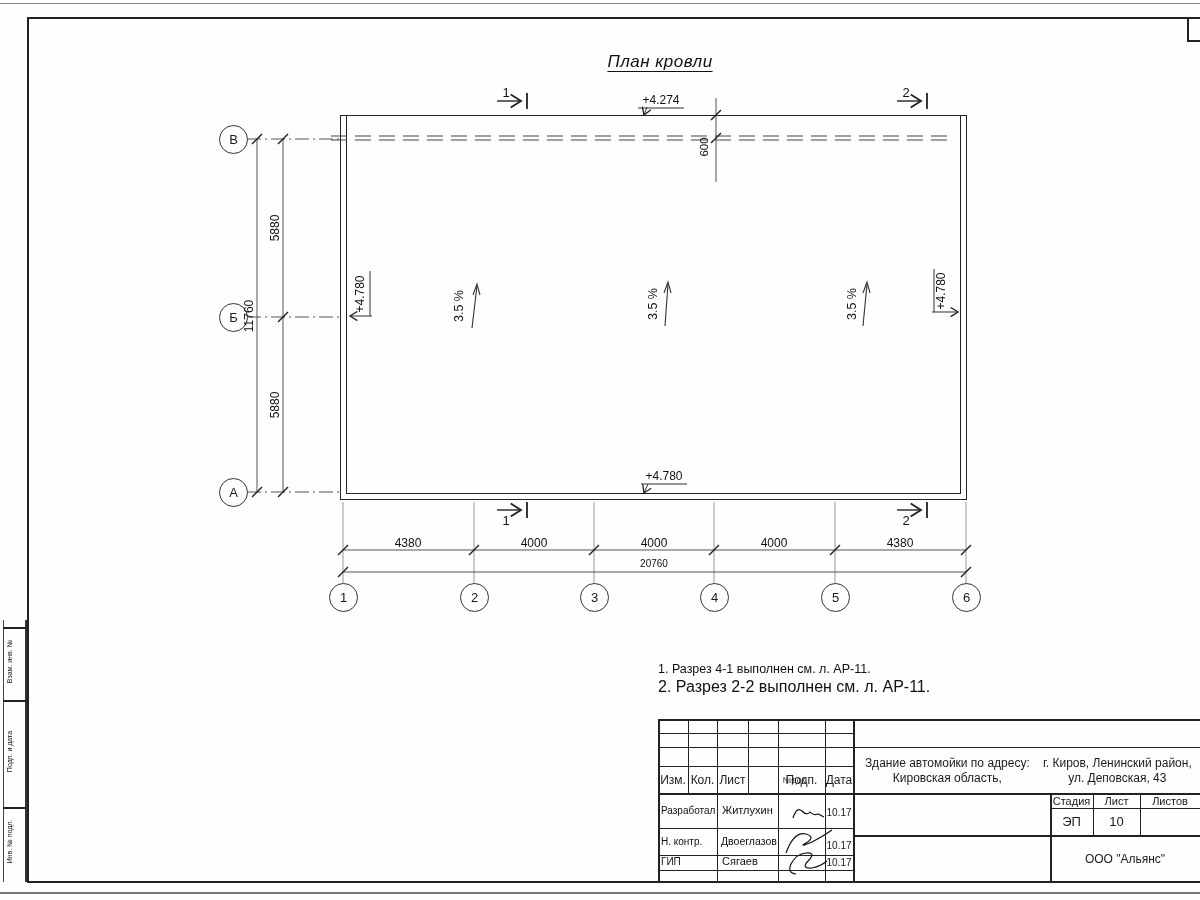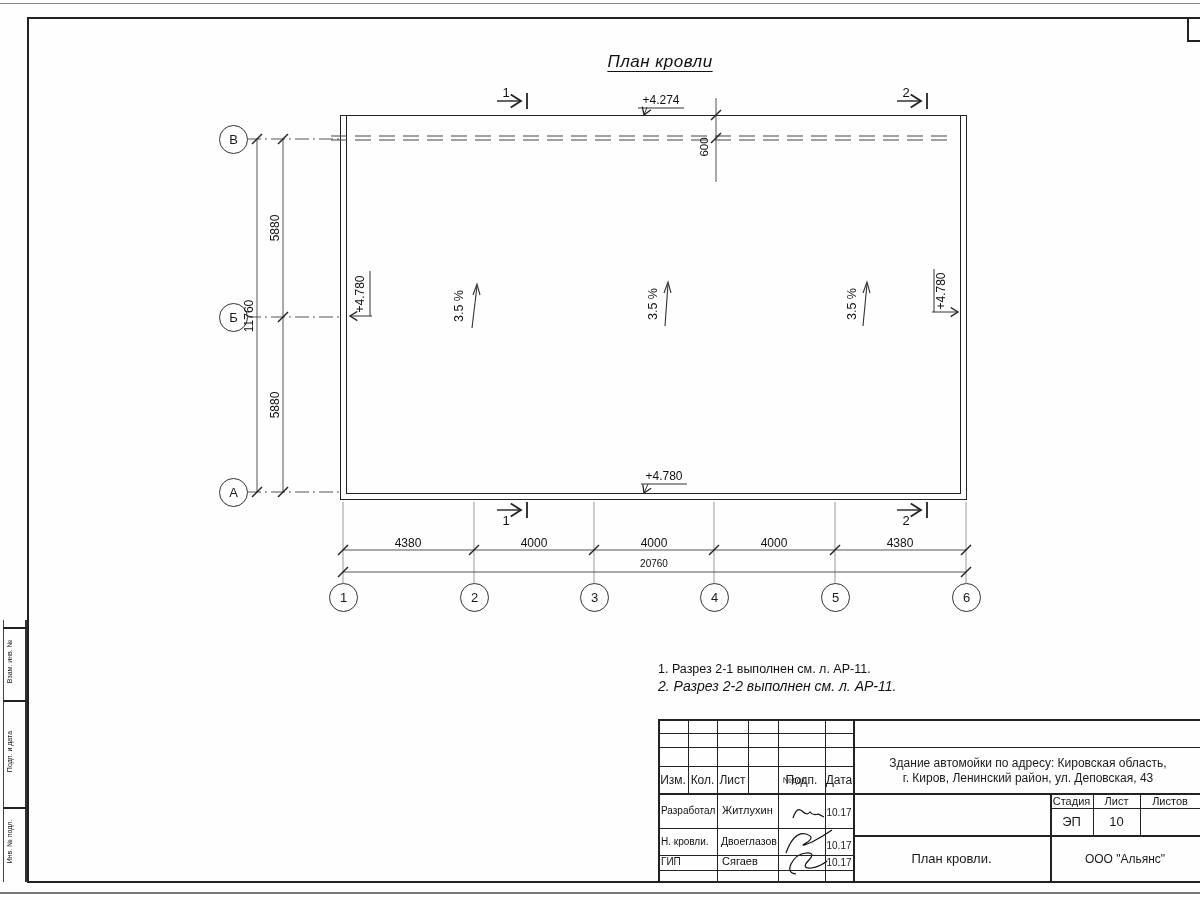--- a/index.html
+++ b/index.html
@@ -187,22 +187,22 @@
 
   <div class="t rot ctr" style="left:436px;top:299px;width:46px;font-size:12.5px;">3.5 %</div>
   <div class="t rot ctr" style="left:630px;top:297px;width:46px;font-size:12.5px;">3.5 %</div>
   <div class="t rot ctr" style="left:829px;top:297px;width:46px;font-size:12.5px;">3.5 %</div>
 
   <div class="t ctr" style="left:499px;top:85px;width:14px;font-size:13px;">1</div>
   <div class="t ctr" style="left:899px;top:85px;width:14px;font-size:13px;">2</div>
   <div class="t ctr" style="left:499px;top:513px;width:14px;font-size:13px;">1</div>
   <div class="t ctr" style="left:899px;top:513px;width:14px;font-size:13px;">2</div>
 
-  <div class="t" style="left:658px;top:662px;font-size:12.5px;">1. Разрез 2-1 выполнен см. л. АР-11.</div>
-  <div class="t" style="left:658px;top:678px;font-size:14px;font-style:italic;">2. Разрез 2-2 выполнен см. л. АР-11.</div>
+  <div class="t" style="left:658px;top:662px;font-size:12.5px;">1. Разрез 4-1 выполнен см. л. АР-11.</div>
+  <div class="t" style="left:658px;top:678px;font-size:16px;">2. Разрез 2-2 выполнен см. л. АР-11.</div>
 
   <div class="ln" style="left:658px;top:719px;width:542px;height:1.5px;"></div>
   <div class="ln" style="left:658px;top:733px;width:195px;height:1.2px;"></div>
   <div class="ln" style="left:658px;top:747px;width:542px;height:1.2px;"></div>
   <div class="ln" style="left:658px;top:766px;width:195px;height:1.2px;"></div>
   <div class="ln" style="left:658px;top:793px;width:542px;height:1.5px;"></div>
   <div class="ln" style="left:1050px;top:808px;width:150px;height:1.2px;"></div>
   <div class="ln" style="left:658px;top:828px;width:195px;height:1.2px;"></div>
   <div class="ln" style="left:853px;top:835px;width:347px;height:1.5px;"></div>
   <div class="ln" style="left:658px;top:855px;width:195px;height:1.2px;"></div>
@@ -212,21 +212,21 @@
   <div class="ln" style="left:688px;top:719px;width:1.2px;height:74px;"></div>
   <div class="ln" style="left:717px;top:719px;width:1.2px;height:163px;"></div>
   <div class="ln" style="left:748px;top:719px;width:1.2px;height:74px;"></div>
   <div class="ln" style="left:778px;top:719px;width:1.2px;height:163px;"></div>
   <div class="ln" style="left:825px;top:719px;width:1.2px;height:163px;"></div>
   <div class="ln" style="left:853px;top:719px;width:1.5px;height:163px;"></div>
   <div class="ln" style="left:1050px;top:793px;width:1.5px;height:89px;"></div>
   <div class="ln" style="left:1093px;top:793px;width:1.2px;height:42px;"></div>
   <div class="ln" style="left:1140px;top:793px;width:1.2px;height:42px;"></div>
 
-  <div class="cell" style="left:858px;top:748px;width:340px;height:45px;font-size:12px;line-height:15px;flex-direction:column;">
+  <div class="cell" style="left:858px;top:748px;width:340px;height:45px;font-size:12px;line-height:15px;flex-direction:row;">
     <span>Здание автомойки по адресу: Кировская область,</span>
     <span>г. Киров, Ленинский район, ул. Деповская, 43</span>
   </div>
 
   <div class="cell" style="left:658px;top:766px;width:30px;height:27px;font-size:12px;">
       <span>Изм.</span>
     </div>
   <div class="cell" style="left:688px;top:766px;width:29px;height:27px;font-size:12px;">
       <span>Кол.</span>
     </div>
@@ -242,21 +242,21 @@
   <div class="cell" style="left:825px;top:766px;width:28px;height:27px;font-size:12px;">
       <span>Дата</span>
     </div>
 
   <div class="t" style="left:661px;top:805px;font-size:10px;">Разработал</div>
   <div class="t" style="left:722px;top:804px;font-size:11px;">Житлухин</div>
   <div class="cell" style="left:825px;top:803px;width:28px;height:18px;font-size:10px;">
       <span>10.17</span>
     </div>
 
-  <div class="t" style="left:661px;top:836px;font-size:10px;">Н. кровли.</div>
+  <div class="t" style="left:661px;top:836px;font-size:10px;">Н. контр.</div>
   <div class="t" style="left:721px;top:835px;font-size:10.5px;">Двоеглазов</div>
   <div class="cell" style="left:825px;top:837px;width:28px;height:16px;font-size:10px;">
       <span>10.17</span>
     </div>
 
   <div class="t" style="left:661px;top:856px;font-size:10px;">ГИП</div>
   <div class="t" style="left:722px;top:855px;font-size:11px;">Сягаев</div>
   <div class="cell" style="left:825px;top:855px;width:28px;height:15px;font-size:10px;">
       <span>10.17</span>
     </div>
@@ -271,20 +271,17 @@
   <div class="cell" style="left:1140px;top:793px;width:60px;height:15px;font-size:11px;">
       <span>Листов</span>
     </div>
   <div class="cell" style="left:1050px;top:808px;width:43px;height:27px;font-size:13px;">
       <span>ЭП</span>
     </div>
   <div class="cell" style="left:1093px;top:808px;width:47px;height:27px;font-size:13px;">
       <span>10</span>
     </div>
 
-  <div class="cell" style="left:853px;top:835px;width:197px;height:47px;font-size:13px;">
-      <span>План кровли.</span>
-    </div>
   <div class="cell" style="left:1050px;top:835px;width:150px;height:47px;font-size:12px;">
       <span>ООО "Альянс"</span>
     </div>
 
 </div>
 
 </body></html>

